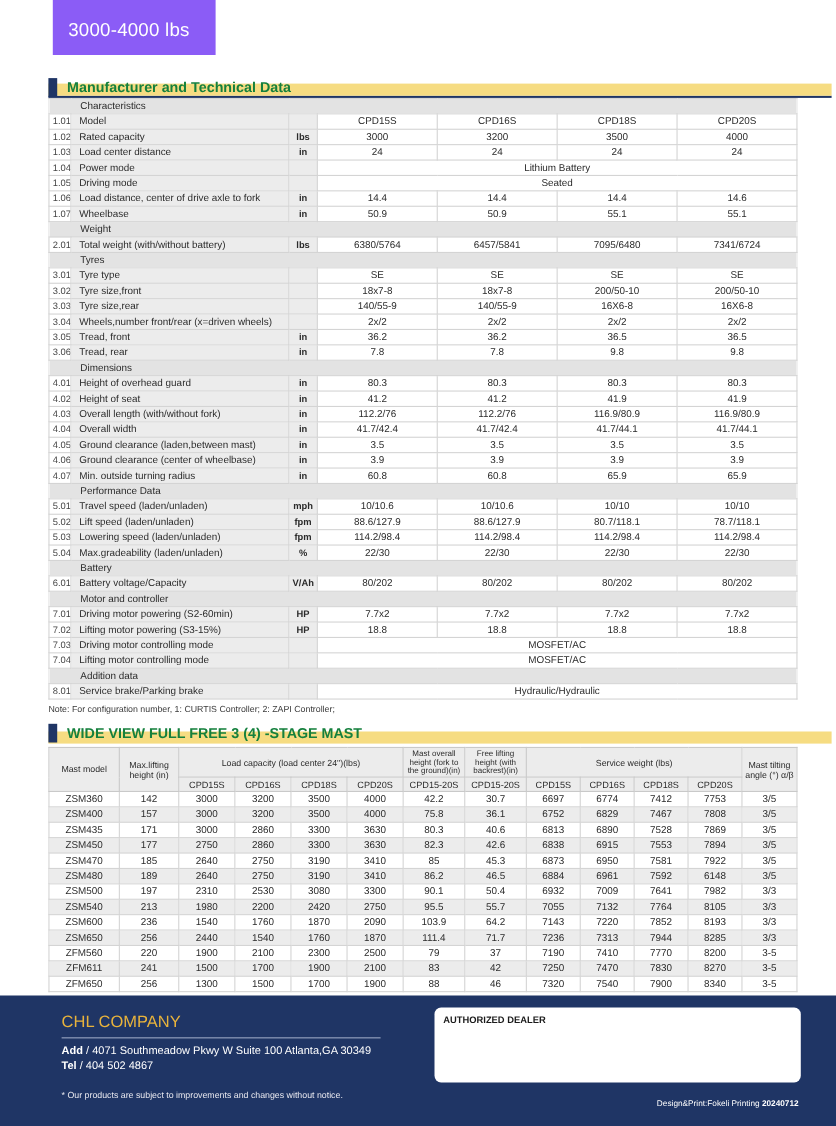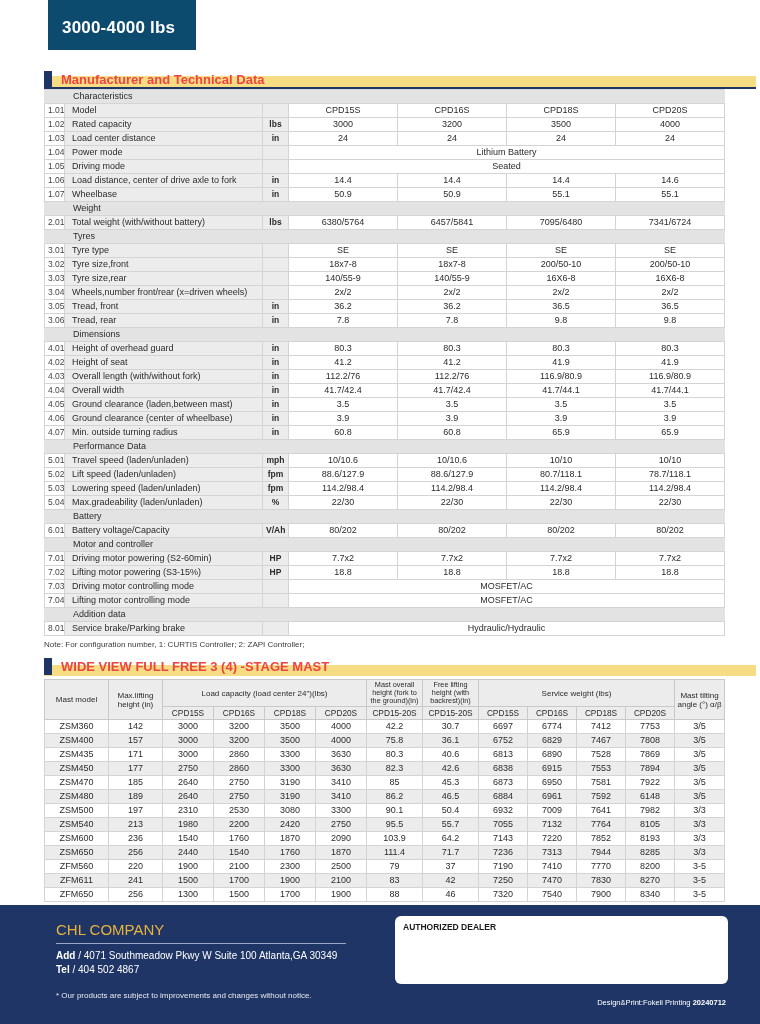--- a/index.html
+++ b/index.html
@@ -1,31 +1,31 @@
 <!DOCTYPE html>
 <html><head>
 <meta charset="utf-8">
 <style>
   * { margin:0; padding:0; box-sizing:border-box; }
   html,body { width:760px; height:1024px; background:#ffffff; overflow:hidden;
               font-family:"Liberation Sans", sans-serif; color:#2b2b2b; position:relative; }
 
   
   .badge { position:absolute; left:48px; top:0; width:148px; height:50px;
-           background:#0c4a6e; color:#ffffff; font-weight:bold; font-size:17px;
+           background:#8b5cf6; color:#ffffff; font-weight:normal; font-size:17px;
            padding:18px 0 0 14px; letter-spacing:0.2px; }
 
   .content { position:absolute; left:44px; top:70px; width:680px; }
 
   
   .sec-title { position:relative; width:712px; height:19px; margin-bottom:0; }
   .sec-title .band { position:absolute; left:0; right:0; bottom:0; height:11px; background:#f6dc82; }
   .sec-title .marker { position:absolute; left:0; top:1px; width:8px; height:17px; background:#1f3565; }
   .sec-title .ttl { position:relative; z-index:1; margin-left:17px; font-size:13px; font-weight:bold;
-                    color:#ef4444; line-height:19px; }
+                    color:#15803d; line-height:19px; }
   .sec-title.ruled { border-bottom:2px solid #1f3565; }
 
   
   table { border-collapse:collapse; table-layout:fixed; width:680px; }
   td, th { border:1px solid #d4d4d4; font-size:9px; line-height:11px; padding:1px 3px;
            overflow:hidden; white-space:nowrap; }
   .spec { border-bottom:1px solid #979797; }
   .spec .id-cell   { background:#ffffff; color:#444; font-size:8.5px; text-align:left; }
   .spec .label-cell{ background:#ececec; text-align:left; padding-left:7px; }
   .spec .unit-cell { background:#ececec; text-align:center; font-size:8.5px;font-weight:bold; }

